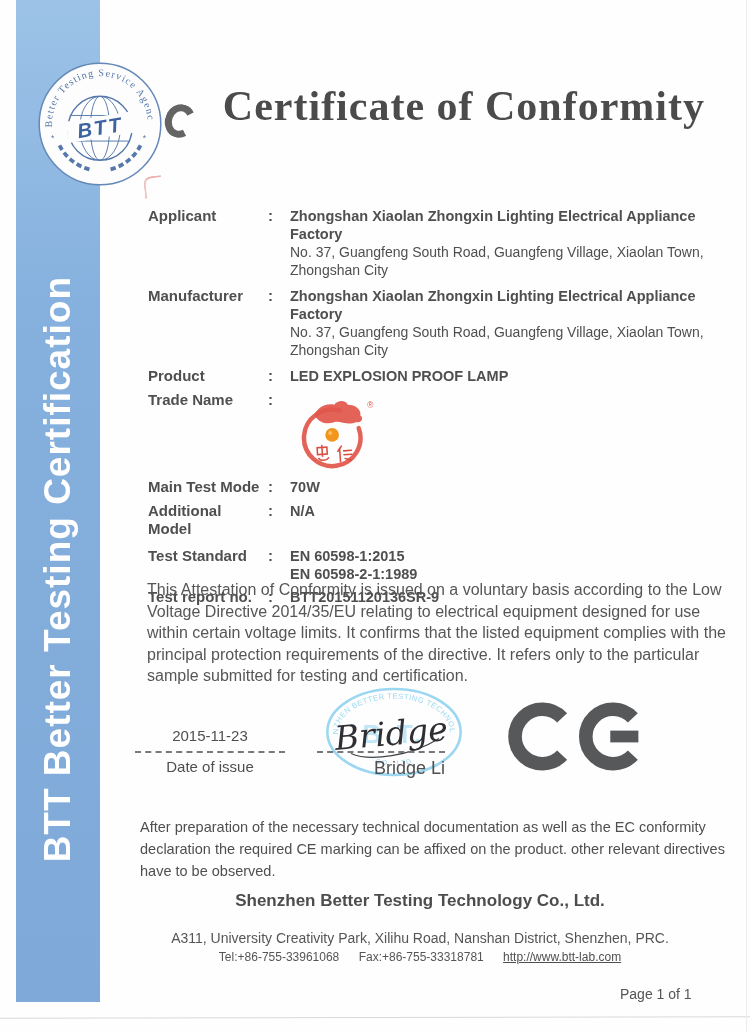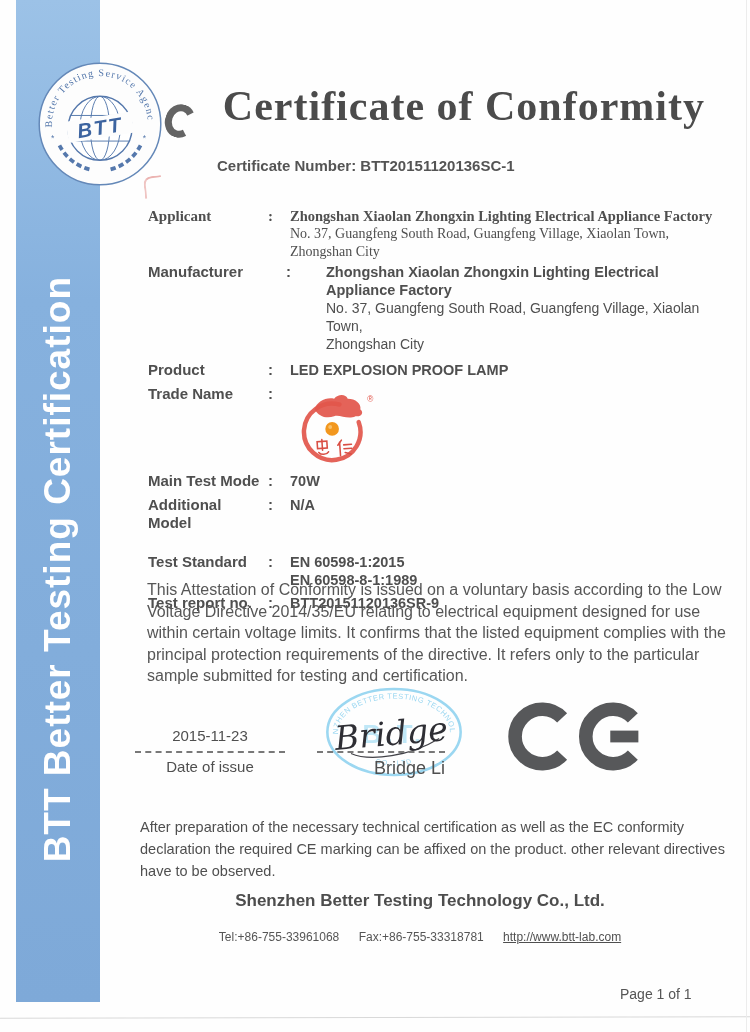--- a/index.html
+++ b/index.html
@@ -30,22 +30,22 @@
     font-family:"Liberation Serif",serif;font-weight:bold;font-size:42px;
     color:#4b4b4b;letter-spacing:1px;}
   .cert-number{position:absolute;left:217px;top:157px;font-size:15px;font-weight:bold;color:#545454;}
   
   .fields{position:absolute;left:148px;top:207px;width:578px;}
   .field-row{display:flex;align-items:flex-start;color:#4f4f4f;}
   .f-label{width:120px;flex:0 0 120px;font-weight:bold;font-size:15px;line-height:18px;}
   .f-colon{width:22px;flex:0 0 22px;font-weight:bold;font-size:15px;line-height:18px;}
   .f-value{flex:1;font-size:14px;line-height:18px;}
   .f-value .primary{font-weight:bold;font-size:14.5px;}
-  .mb2{margin-bottom:2px;font-family:Liberation Serif, serif;}.mb5{margin-bottom:5px;}.mb6{margin-bottom:6px;justify-content:flex-end;}
-  .mb8{margin-bottom:8px;gap:18px;}.mb9{margin-bottom:21px;}
+  .mb2{margin-bottom:8px;}.mb5{margin-bottom:5px;}.mb6{margin-bottom:6px;justify-content:flex-end;}
+  .mb8{margin-bottom:8px;}.mb9{margin-bottom:9px;}
   .trade-logo{margin-top:2px;}
   
   .attestation{position:absolute;left:147px;top:579px;width:580px;
     font-size:16px;line-height:21.5px;color:#565656;}
   .footer-note{position:absolute;left:140px;top:816px;width:594px;
     font-size:14.5px;line-height:22px;color:#4f4f4f;}
   
   .stamp{position:absolute;left:308px;top:676px;}
   .date-value{position:absolute;left:135px;top:727px;width:150px;text-align:center;font-size:15px;}
   .dash-line{position:absolute;height:0;border-top:2px dashed #787878;}
@@ -102,21 +102,20 @@
     <g stroke="#5578ac" stroke-width="3.5" fill="none">
       <path d="M 22 80 A 44 44 0 0 0 52 103" stroke-dasharray="5 3"></path>
       <path d="M 98 80 A 44 44 0 0 1 68 103" stroke-dasharray="5 3"></path>
     </g>
   </svg>
 
   <div class="artifact-dark"></div>
   <div class="artifact-red"></div>
 
   <div class="title">Certificate of Conformity</div>
-  <div class="cert-number">Certificate Number: BTT20151120136SC-1</div>
 
   <div class="fields">
 
     <div class="field-row mb2">
       <div class="f-label">Applicant</div>
       <div class="f-colon">:</div>
       <div class="f-value">
         <div class="primary">Zhongshan Xiaolan Zhongxin Lighting Electrical Appliance Factory</div>
         <div>No. 37, Guangfeng South Road, Guangfeng Village, Xiaolan Town,</div>
         <div>Zhongshan City</div>
@@ -182,21 +181,21 @@
       <div class="f-value">
         <div class="primary">N/A</div>
       </div>
     </div>
 
     <div class="field-row mb5">
       <div class="f-label">Test Standard</div>
       <div class="f-colon">:</div>
       <div class="f-value">
         <div class="primary">EN 60598-1:2015</div>
-        <div class="primary">EN 60598-8-1:1989</div>
+        <div class="primary">EN 60598-2-1:1989</div>
       </div>
     </div>
 
     <div class="field-row">
       <div class="f-label">Test report no.</div>
       <div class="f-colon">:</div>
       <div class="f-value">
         <div class="primary">BTT20151120136SR-9</div>
       </div>
     </div>
@@ -230,24 +229,25 @@
   <div class="sig-label">Bridge Li</div>
 
   <svg class="ce" width="136" height="73" viewBox="0 0 150 80">
     <g stroke="#57585a" fill="none">
       <path d="M 61.9 19.5 A 30 30 0 1 0 61.9 60.5" stroke-width="15"></path>
       <path d="M 139.9 19.5 A 30 30 0 1 0 139.9 60.5" stroke-width="15"></path>
       <path d="M 115 40 L 146 40" stroke-width="13"></path>
     </g>
   </svg>
 
-  <div class="footer-note">After preparation of the necessary technical certification as well as the EC conformity declaration the required CE marking can be affixed on the product. other relevant directives have to be observed.</div>
+  <div class="footer-note">After preparation of the necessary technical documentation as well as the EC conformity declaration the required CE marking can be affixed on the product. other relevant directives have to be observed.</div>
 
   <div class="company">
     <div class="company-name">Shenzhen Better Testing Technology Co., Ltd.</div>
+    <div class="company-address">A311, University Creativity Park, Xilihu Road, Nanshan District, Shenzhen, PRC.</div>
     <div class="company-contact">
       <span>Tel:+86-755-33961068</span><span class="sep"></span>
       <span>Fax:+86-755-33318781</span><span class="sep"></span>
       <span class="website">http://www.btt-lab.com</span>
     </div>
   </div>
 
   <div class="page-indicator">Page 1 of 1</div>
 
   <div class="scan-line"></div>

